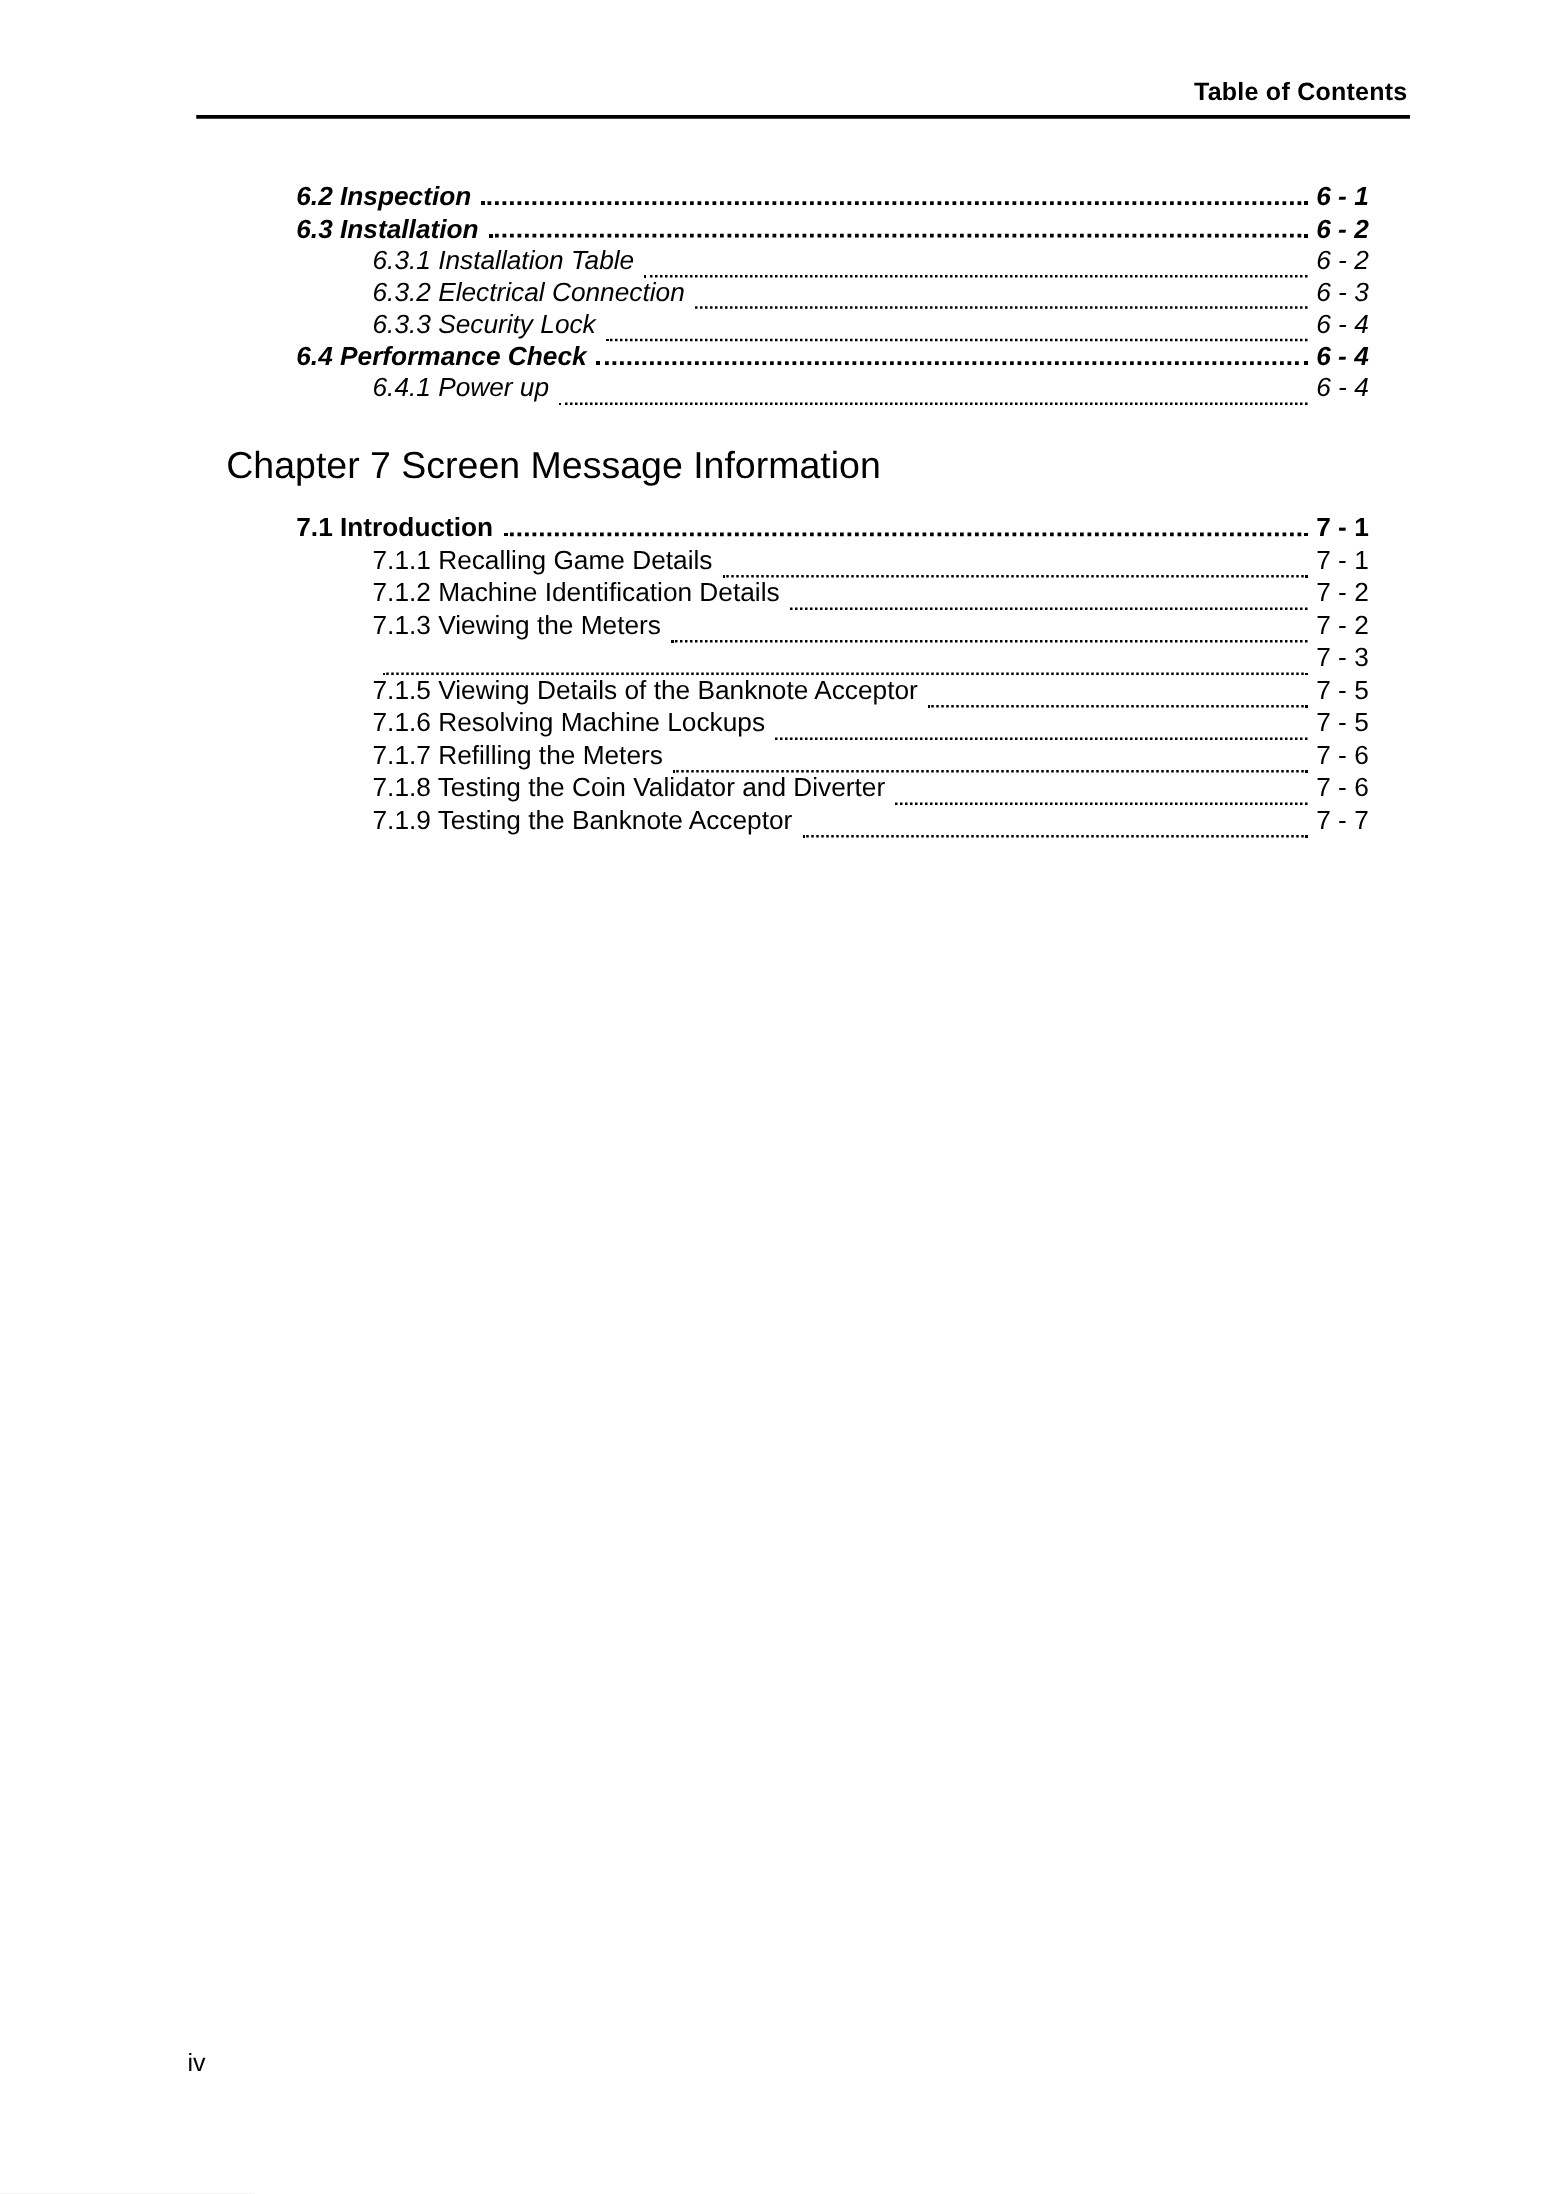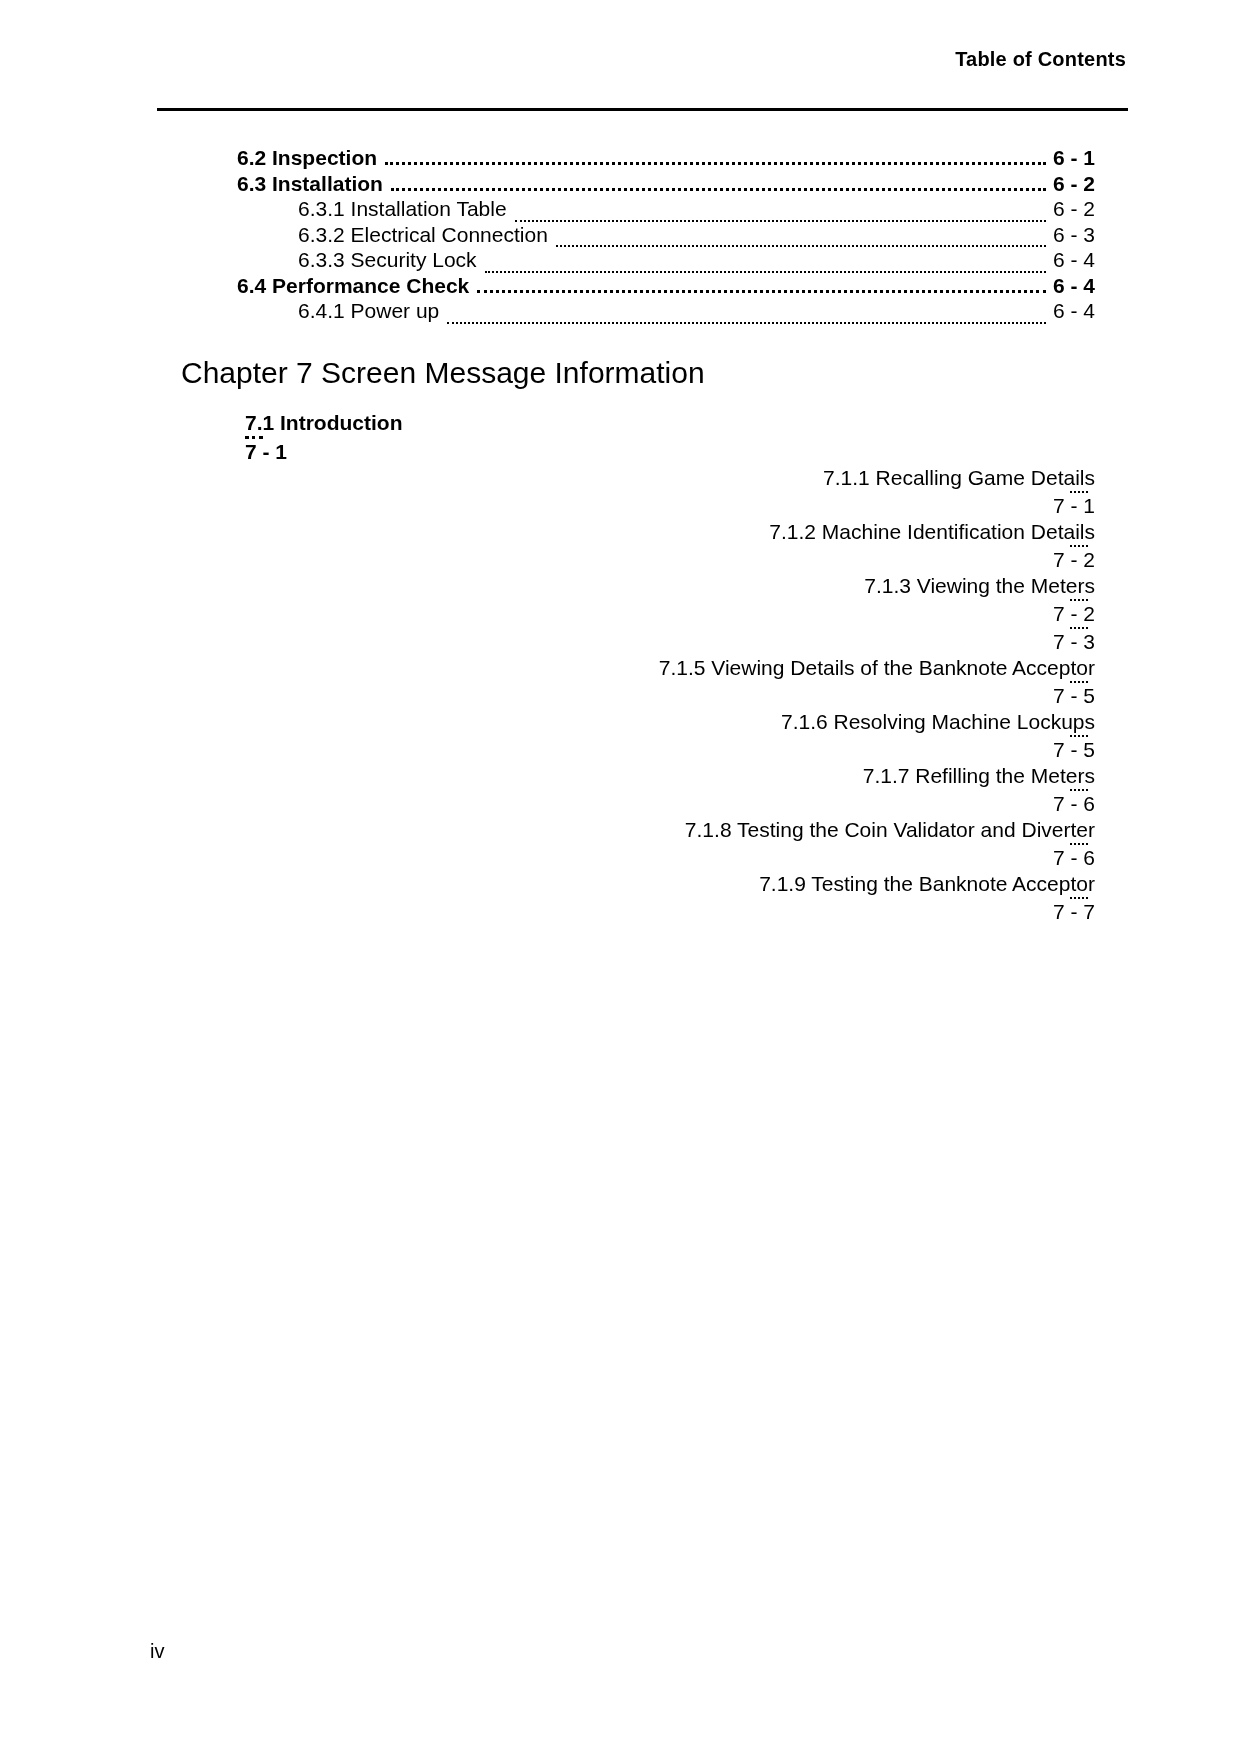--- a/index.html
+++ b/index.html
@@ -15,41 +15,40 @@
   }
   
   .page-header {
     position: absolute;
     top: 0;
     left: 157px;
     width: 971px;
     height: 95px;
     border-bottom: 3px solid #000;
     display: flex;
-    align-items: center;
+    align-items: flex-end;
     justify-content: flex-end;
     padding: 0 2px 6px 0;
-    margin-top: 16px;
   }
   .page-header .hdr-title {
     font-size: 20px;
     font-weight: bold;
     letter-spacing: 0.2px;
     white-space: nowrap;
   }
   
   .toc-block {
     position: absolute;
     left: 237px;
     width: 858px;
   }
   #sec6-rows { top: 145px; }
   #sec7-rows { top: 410px; }
-  #sec6-rows .row { line-height: 25.5px; }
-  #sec7-rows .row { line-height: 26px; flex-direction: column; }
+  #sec6-rows .row { line-height: 25.5px; font-style: italic; }
+  #sec7-rows .row { line-height: 26px; }
   .row {
     display: flex;
     align-items: baseline;
     font-size: 21px;
     white-space: nowrap;
     cursor: pointer;
   }
   .row.lvl2 { padding-left: 61px; align-items: flex-end; }
   .row.bold { font-weight: bold; }
   .row .label { flex: 0 0 auto; }

